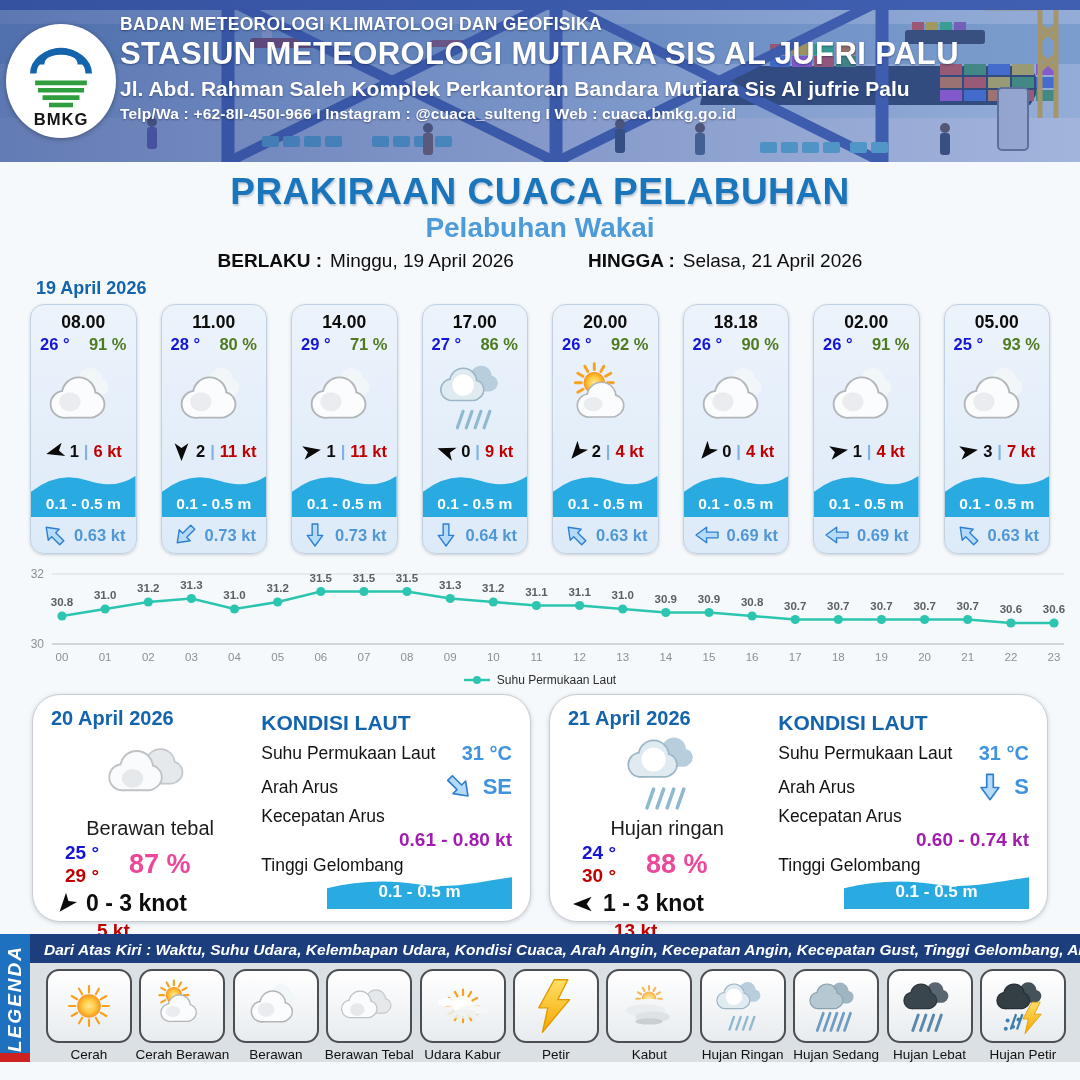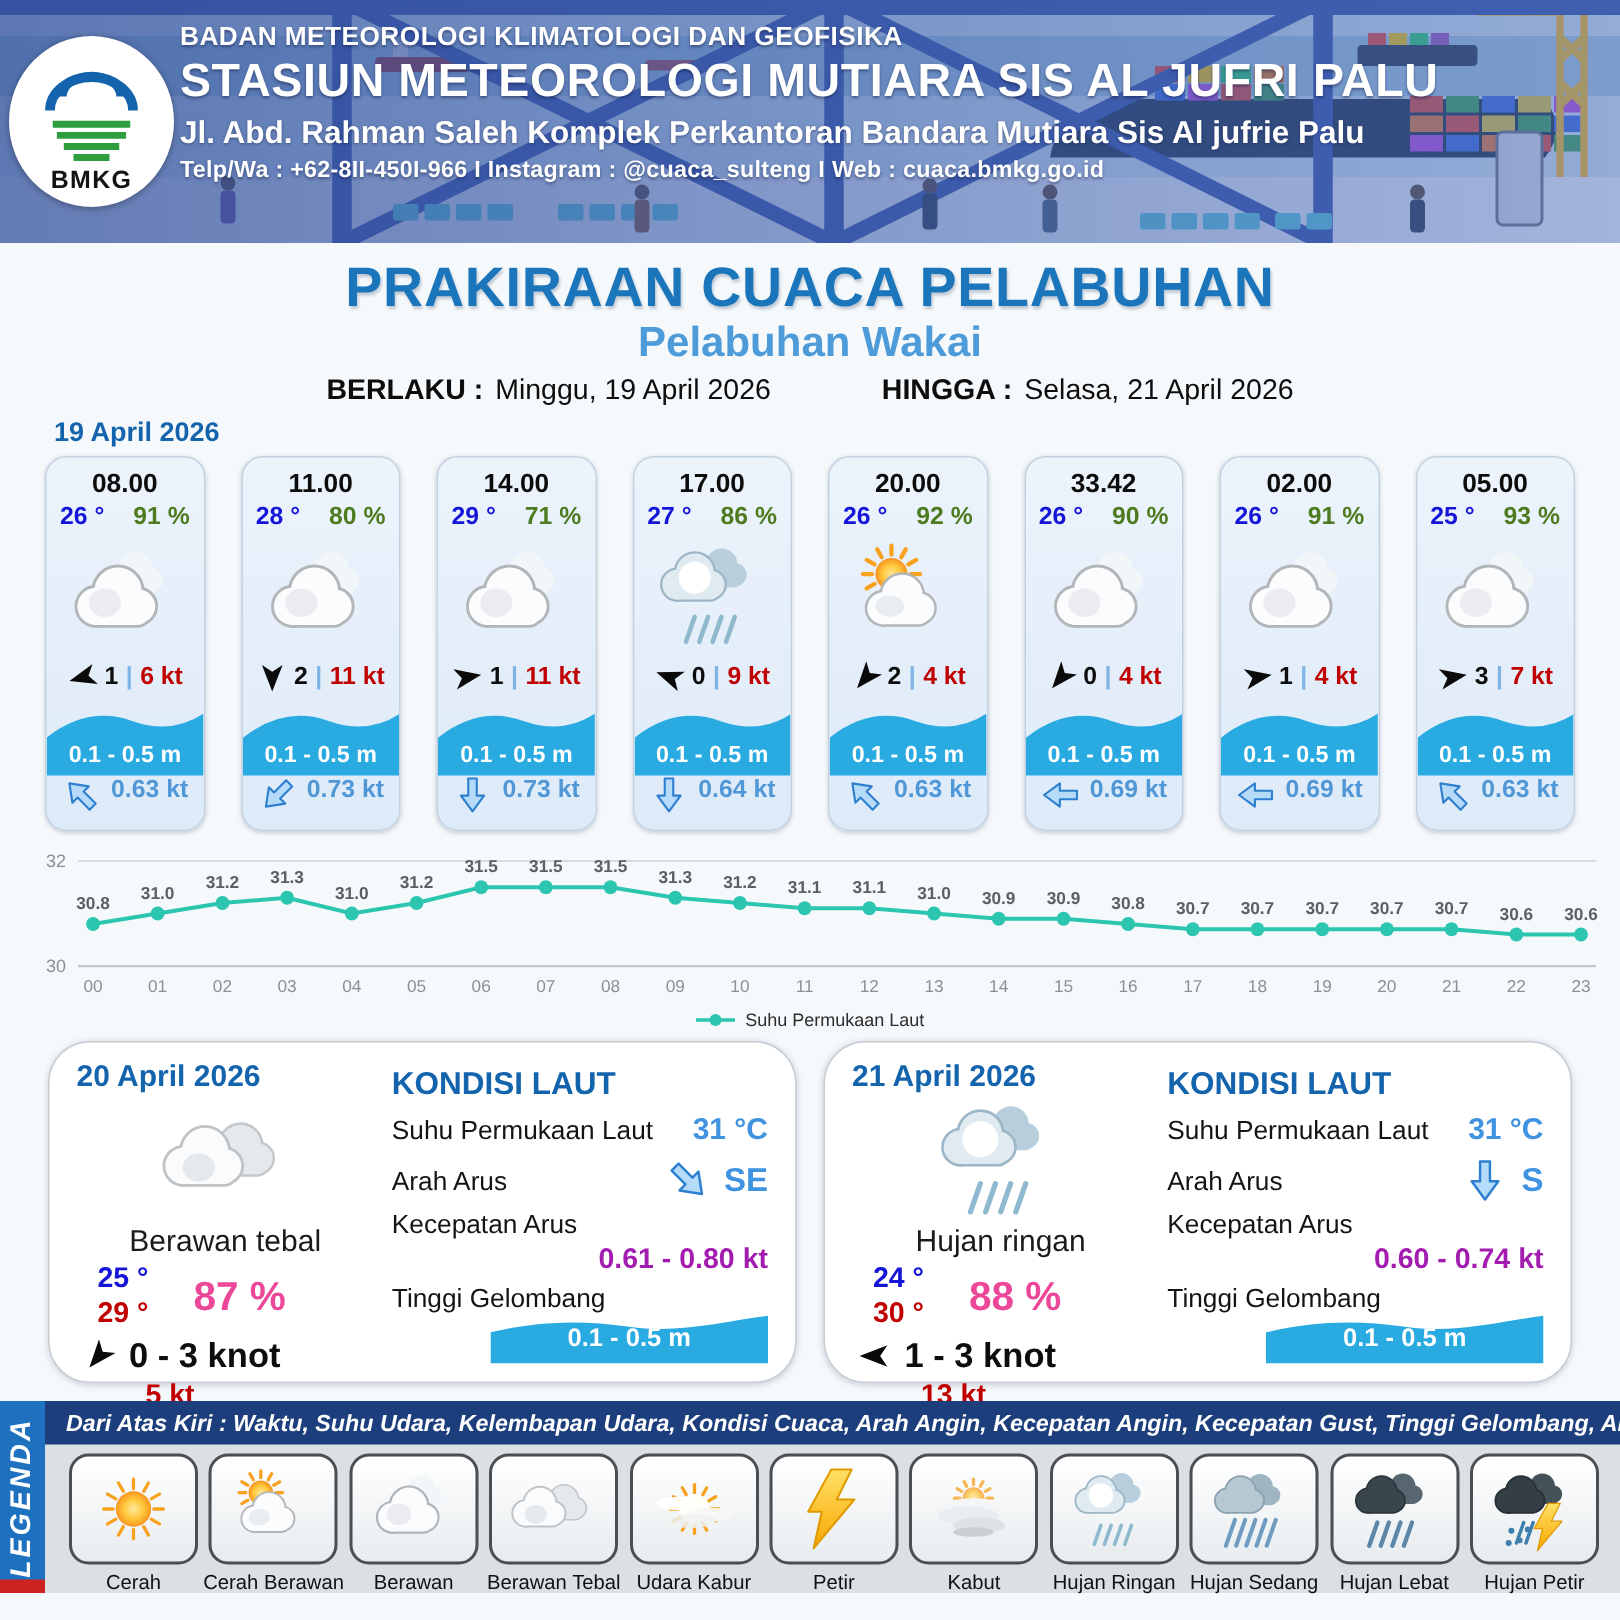--- a/index.html
+++ b/index.html
@@ -32,21 +32,21 @@
   .h-time{text-align:center;font-weight:bold;font-size:17.5px;color:#0c0c0c;margin-top:7px;height:22px}
   .h-th{display:flex;justify-content:space-between;padding:1px 9px 0;font-size:16.5px;font-weight:bold;height:22px}
   .h-temp{color:#1515d8}.h-hum{color:#4e7b1f}
   .h-icon{height:82px;display:flex;align-items:center;justify-content:center}
   .h-wind{display:flex;align-items:center;justify-content:center;gap:4px;font-size:16.5px;font-weight:bold;height:28px;color:#0c0c0c}
   .h-sep{color:#7fb2e5;margin:0 1px}
   .h-wspd{color:#c00000}
   .h-wave{position:relative;height:52px;margin-top:auto}
   .h-wave svg{position:absolute;inset:0;width:100%;height:100%}
   .h-wave span{position:absolute;left:0;right:0;bottom:4px;text-align:center;color:#fff;font-weight:bold;font-size:15.5px}
-  .h-cur{height:36px;display:flex;align-items:flex-start;justify-content:center;gap:7px;font-size:16.5px;font-weight:bold;color:#4f97d7}
+  .h-cur{height:36px;display:flex;align-items:center;justify-content:center;gap:7px;font-size:16.5px;font-weight:bold;color:#4f97d7}
 
   
   #chart-wrap{position:relative;margin-top:6px;height:112px}
   .chart-legend{display:flex;justify-content:center;align-items:center;gap:7px;font-size:12px;color:#2c2c2c;height:16px}
 
   
   #daily-row{display:flex;gap:18px;padding:6px 32px 0}
   .dcard{flex:1;background:#fff;border:1px solid #c7cdd2;border-radius:28px;box-shadow:0 1px 4px rgba(60,80,110,.25);
     height:228px;display:flex;padding:12px 18px;box-sizing:border-box}
   .d-left{width:43%;display:flex;flex-direction:column}
@@ -544,21 +544,21 @@
         <div class="h-cur">
           <svg width="26" height="26" viewBox="0 0 64 64">
             <g transform="rotate(225 32 32)">
               <polygon points="5,25 33,25 33,13 59,32 33,51 33,39 5,39" fill="#b5dbf8" stroke="#2f7fd0" stroke-width="3.5" stroke-linejoin="round"></polygon>
             </g>
           </svg>
           <span>0.63 kt</span>
         </div>
       </div>
       <div class="hcard">
-        <div class="h-time">33.42</div>
+        <div class="h-time">18.18</div>
         <div class="h-th">
           <span class="h-temp">26 °</span>
           <span class="h-hum">90 %</span>
         </div>
         <div class="h-icon">
           <svg width="76" height="76" viewBox="0 0 64 64">
             <g transform="translate(15 -3) scale(0.7)">
               <g fill="#f1f6f9">
                 <circle cx="20" cy="38" r="11"></circle>
                 <circle cx="33" cy="29" r="14"></circle>

